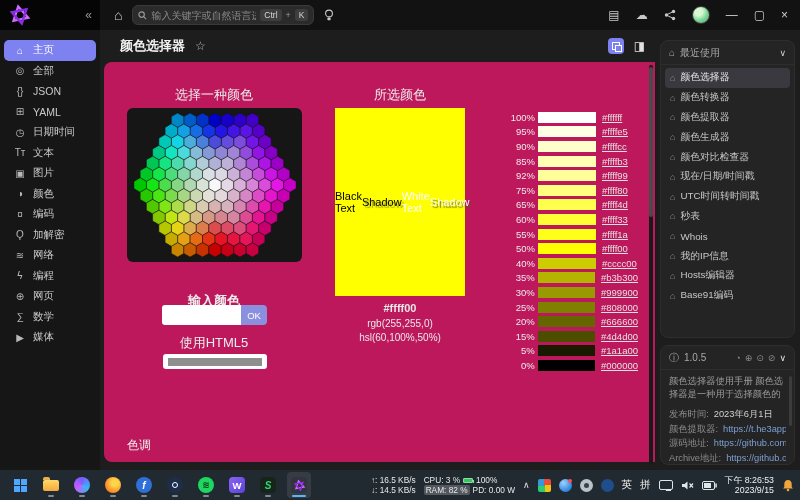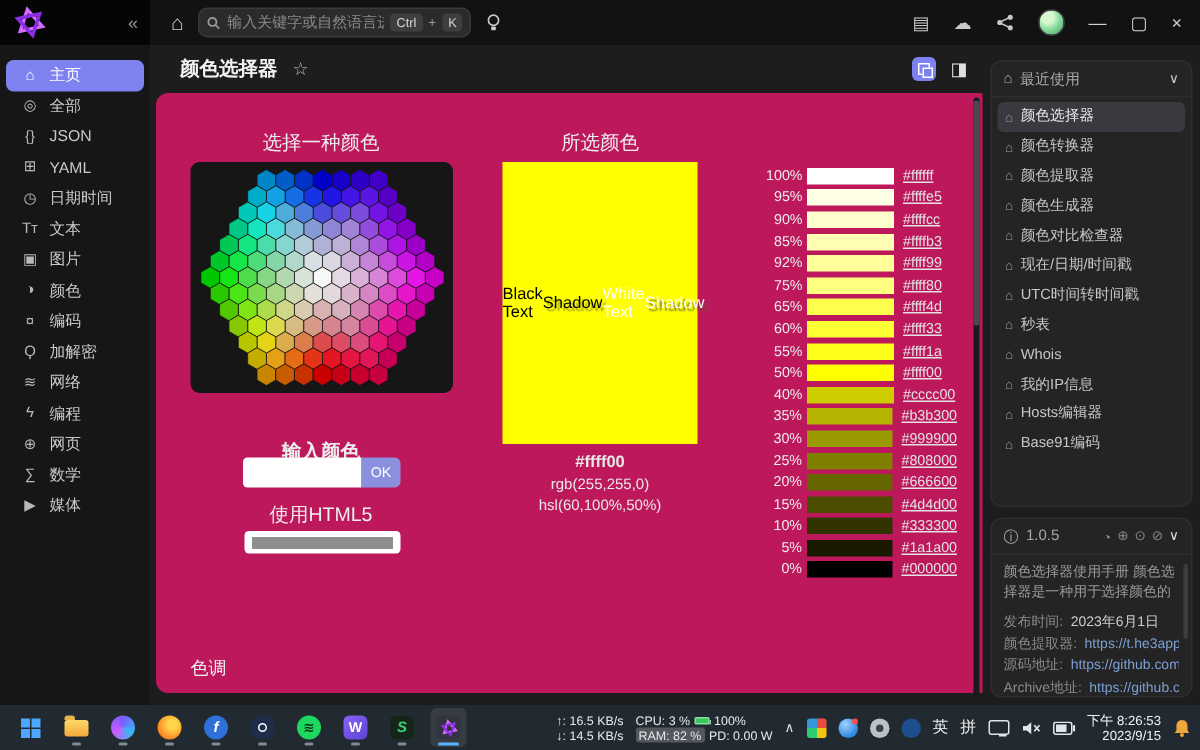--- a/index.html
+++ b/index.html
@@ -491,25 +491,20 @@
             <span class="pct">20%</span>
             <span class="swatch" style="background: rgb(102, 102, 0);"></span>
             <span class="shex">#666600</span>
           </div>
           <div class="shade-row">
             <span class="pct">15%</span>
             <span class="swatch" style="background: rgb(77, 77, 0);"></span>
             <span class="shex">#4d4d00</span>
           </div>
           <div class="shade-row">
-            <span class="pct">10%</span>
-            <span class="swatch" style="background: rgb(51, 51, 0);"></span>
-            <span class="shex">#333300</span>
-          </div>
-          <div class="shade-row">
             <span class="pct">5%</span>
             <span class="swatch" style="background: rgb(26, 26, 0);"></span>
             <span class="shex">#1a1a00</span>
           </div>
           <div class="shade-row">
             <span class="pct">0%</span>
             <span class="swatch" style="background: rgb(0, 0, 0);"></span>
             <span class="shex">#000000</span>
           </div>
         </div>

